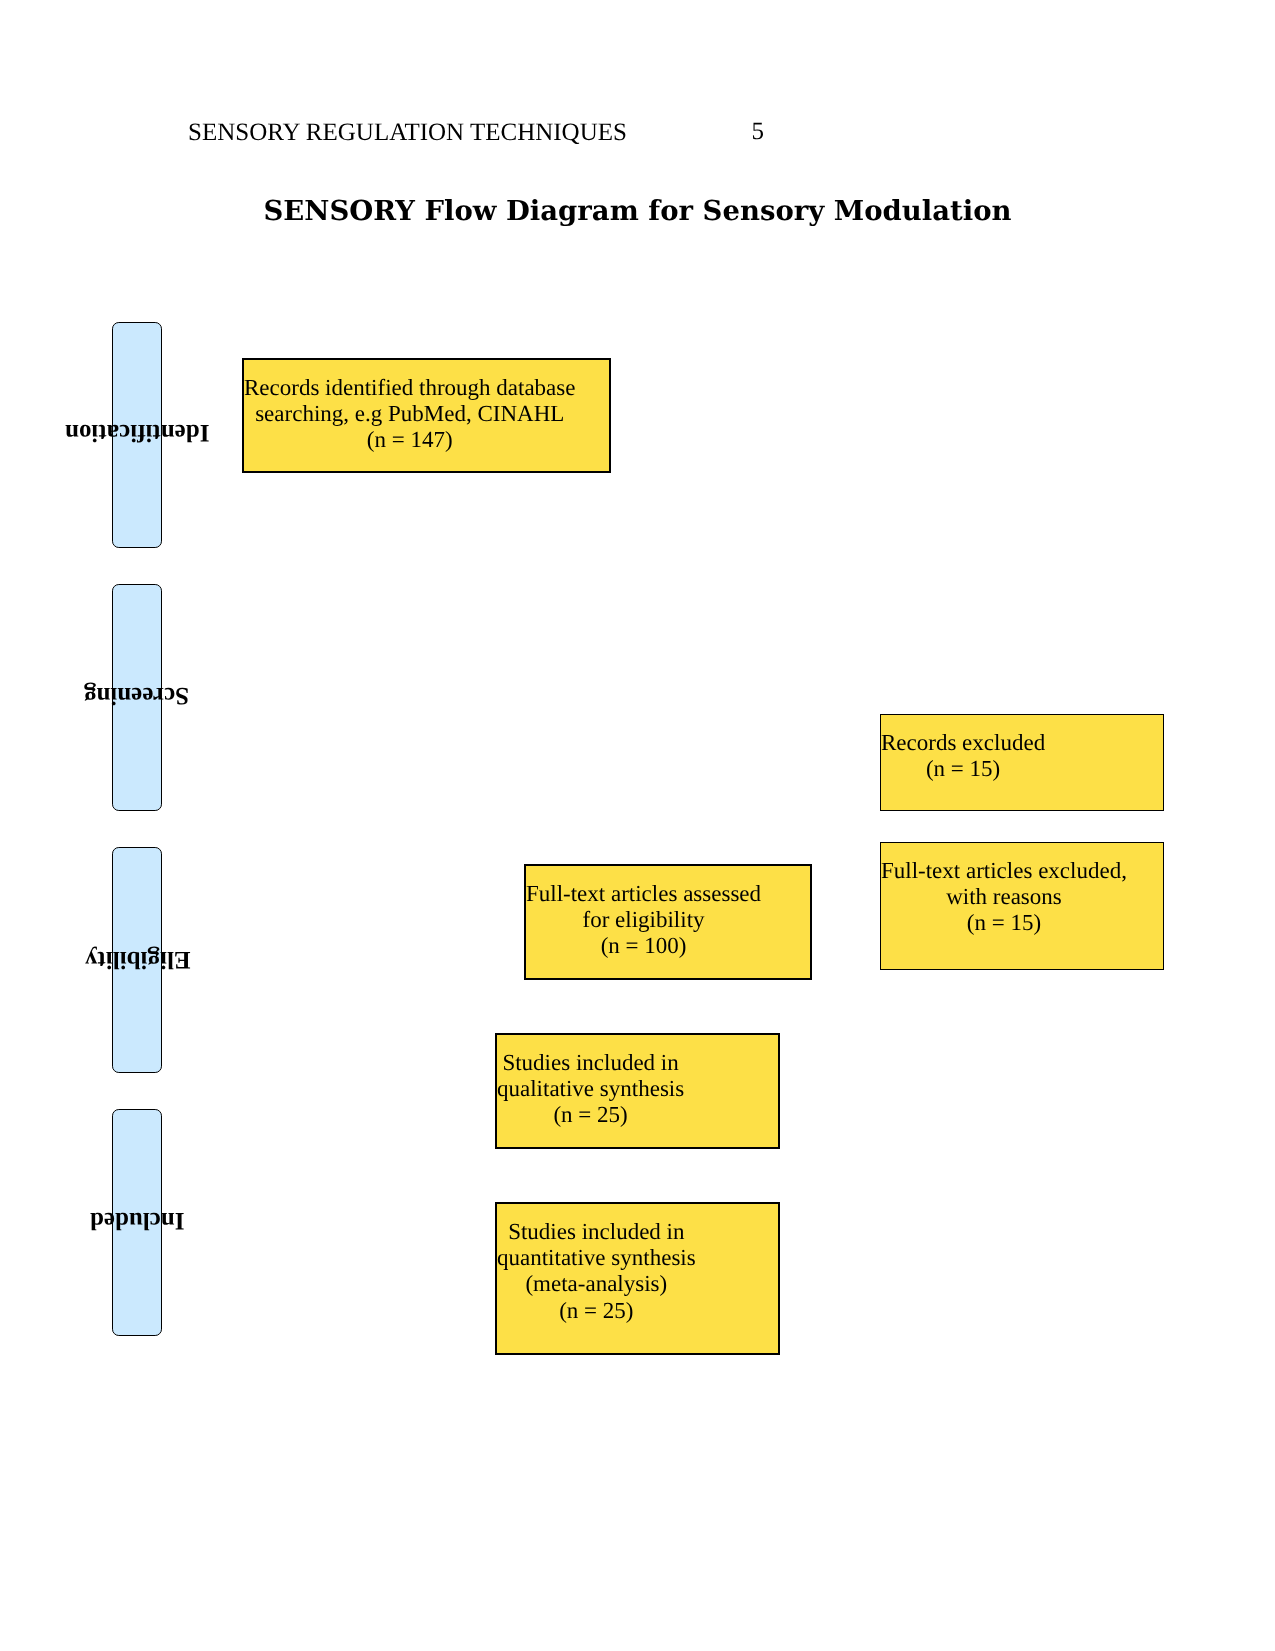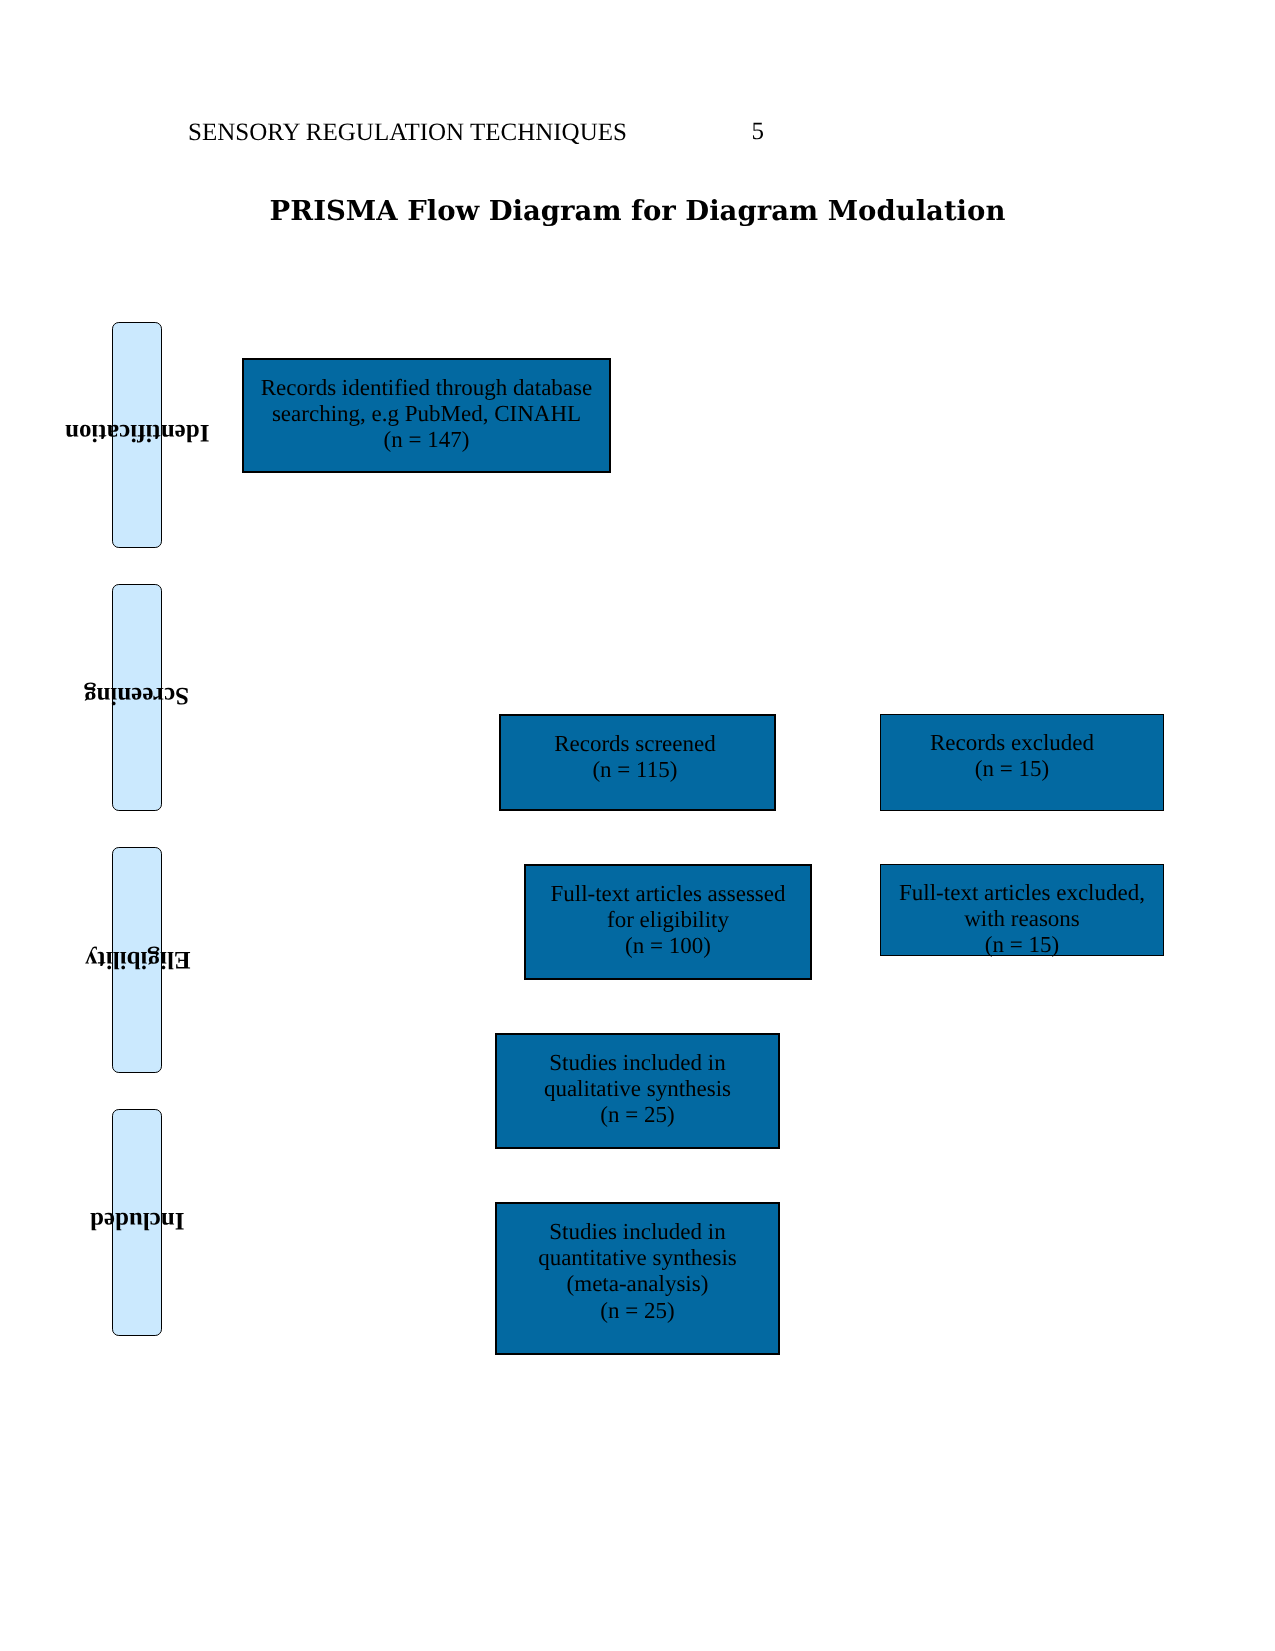--- a/index.html
+++ b/index.html
@@ -20,33 +20,33 @@
   
   .band{position:absolute;background:#cbe9fe;border:1.45px solid #000;border-radius:6.8px;
         box-sizing:border-box;}
   .band-label-wrap{position:absolute;width:300px;height:40px;margin-left:-150px;margin-top:-20px;
         display:flex;align-items:center;justify-content:center;pointer-events:none;}
   .band-label{font-family:"Liberation Serif",serif;font-weight:bold;
               font-size:25px;line-height:28px;white-space:nowrap;
               transform:rotate(180deg);}
 
   
-  .node{position:absolute;box-sizing:border-box;border:2px solid #000;background:#0369a1;
-        display:flex;align-items:flex-start;justify-content:center;text-align:center;
+  .node{position:absolute;box-sizing:border-box;border:2px solid #000;background:#fde047;
+        display:flex;align-items:flex-start;text-align:center;
         font-size:23px;line-height:26.4px;padding-top:14.6px;}
   .node .t{display:block;}
 </style>
 </head>
 <body>
 
 <div class="page">
 
   <div class="running-head">SENSORY REGULATION TECHNIQUES</div>
   <div class="page-num">5</div>
-  <div class="doc-title">PRISMA Flow Diagram for Diagram Modulation</div>
+  <div class="doc-title">SENSORY Flow Diagram for Sensory Modulation</div>
 
   <div class="band" style="left:111.8px;top:278.5px;width:50.4px;height:226.6px;"></div>
   <div class="band" style="left:111.8px;top:541px;width:50.4px;height:226.6px;"></div>
   <div class="band" style="left:111.8px;top:803.9px;width:50.4px;height:226.6px;"></div>
   <div class="band" style="left:111.8px;top:1066px;width:50.4px;height:226.6px;"></div>
 
   <div class="band-label-wrap" style="left:137.2px;top:388.7px;">
     <span class="band-label">Identification</span>
   </div>
   <div class="band-label-wrap" style="left:136.8px;top:651.8px;">
@@ -55,30 +55,27 @@
   <div class="band-label-wrap" style="left:137.7px;top:916.3px;">
     <span class="band-label">Eligibility</span>
   </div>
   <div class="band-label-wrap" style="left:137.2px;top:1177.4px;">
     <span class="band-label">Included</span>
   </div>
 
   <div class="node" style="left:242px;top:315px;width:369px;height:115px;">
     <span class="t">Records identified through database<br>searching, e.g PubMed, CINAHL<br>(n = 147)</span>
   </div>
-  <div class="node" style="left:499px;top:671px;width:277px;height:97px;padding-right:5.2px;">
-    <span class="t">Records screened<br>(n = 115)</span>
-  </div>
   <div class="node" style="left:880px;top:671px;width:284px;height:97px;border-width:1.35px;padding-right:20px;">
     <span class="t">Records excluded<br>(n = 15)</span>
   </div>
   <div class="node" style="left:524px;top:821px;width:288px;height:116px;">
     <span class="t">Full-text articles assessed<br>for eligibility<br>(n = 100)</span>
   </div>
-  <div class="node" style="left:880px;top:821px;width:284px;height:92px;border-width:1.35px;">
+  <div class="node" style="left:880px;top:799px;width:284px;height:128px;border-width:1.35px;">
     <span class="t">Full-text articles excluded,<br>with reasons<br>(n = 15)</span>
   </div>
   <div class="node" style="left:495px;top:990px;width:285px;height:116px;">
     <span class="t">Studies included in<br>qualitative synthesis<br>(n = 25)</span>
   </div>
   <div class="node" style="left:495px;top:1159px;width:285px;height:153px;">
     <span class="t">Studies included in<br>quantitative synthesis<br>(meta-analysis)<br>(n = 25)</span>
   </div>
 
 </div>

